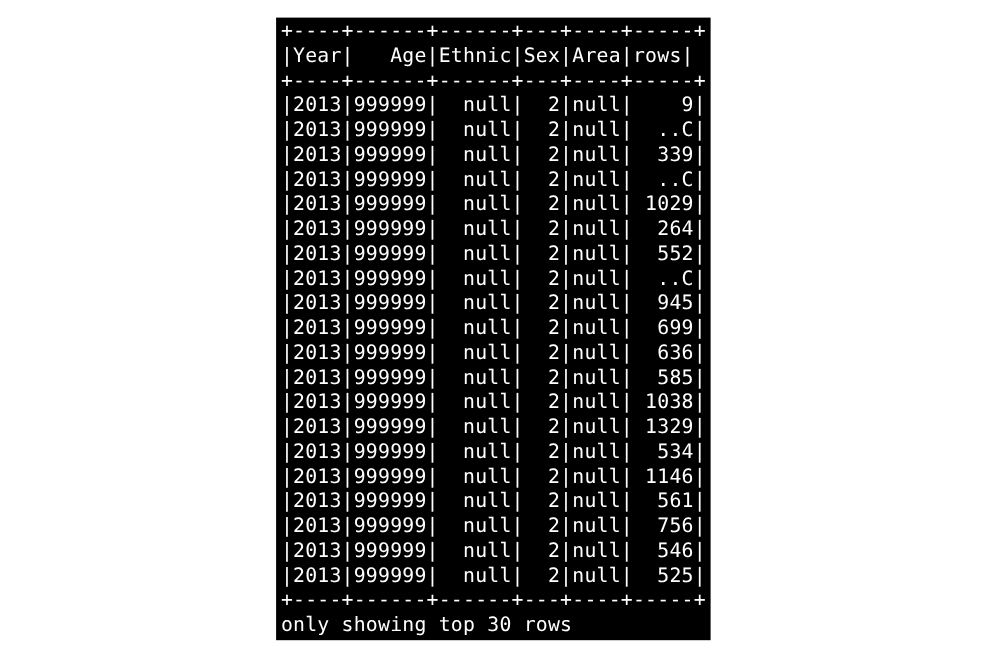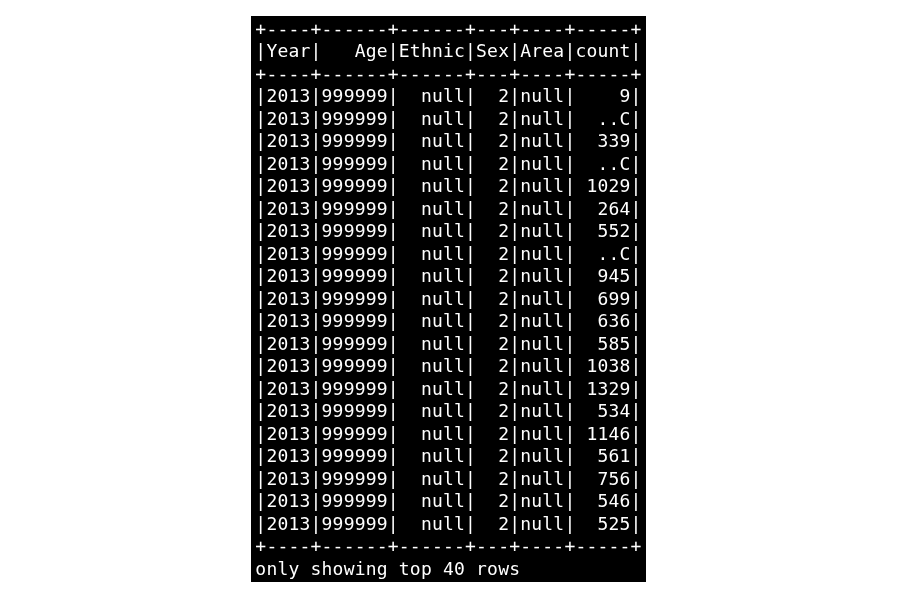--- a/index.html
+++ b/index.html
@@ -19,21 +19,21 @@
       line-height: 1.25;
       padding: 2px 4px;
       white-space: pre;
       letter-spacing: 0.2px;
     }
   </style>
 </head>
 <body>
 
 <pre class="terminal"><span>+----+------+------+---+----+-----+</span>
-<span>|Year|   Age|Ethnic|Sex|Area|count|</span>
+<span>|Year|   Age|Ethnic|Sex|Area|rows|</span>
 <span>+----+------+------+---+----+-----+</span>
 <span>|2013|999999|  null|  2|null|    9|
 |2013|999999|  null|  2|null|  ..C|
 |2013|999999|  null|  2|null|  339|
 |2013|999999|  null|  2|null|  ..C|
 |2013|999999|  null|  2|null| 1029|
 |2013|999999|  null|  2|null|  264|
 |2013|999999|  null|  2|null|  552|
 |2013|999999|  null|  2|null|  ..C|
 |2013|999999|  null|  2|null|  945|
@@ -42,13 +42,13 @@
 |2013|999999|  null|  2|null|  585|
 |2013|999999|  null|  2|null| 1038|
 |2013|999999|  null|  2|null| 1329|
 |2013|999999|  null|  2|null|  534|
 |2013|999999|  null|  2|null| 1146|
 |2013|999999|  null|  2|null|  561|
 |2013|999999|  null|  2|null|  756|
 |2013|999999|  null|  2|null|  546|
 |2013|999999|  null|  2|null|  525|</span>
 <span>+----+------+------+---+----+-----+</span>
-<span>only showing top 40 rows</span></pre>
+<span>only showing top 30 rows</span></pre>
 
 </body></html>

